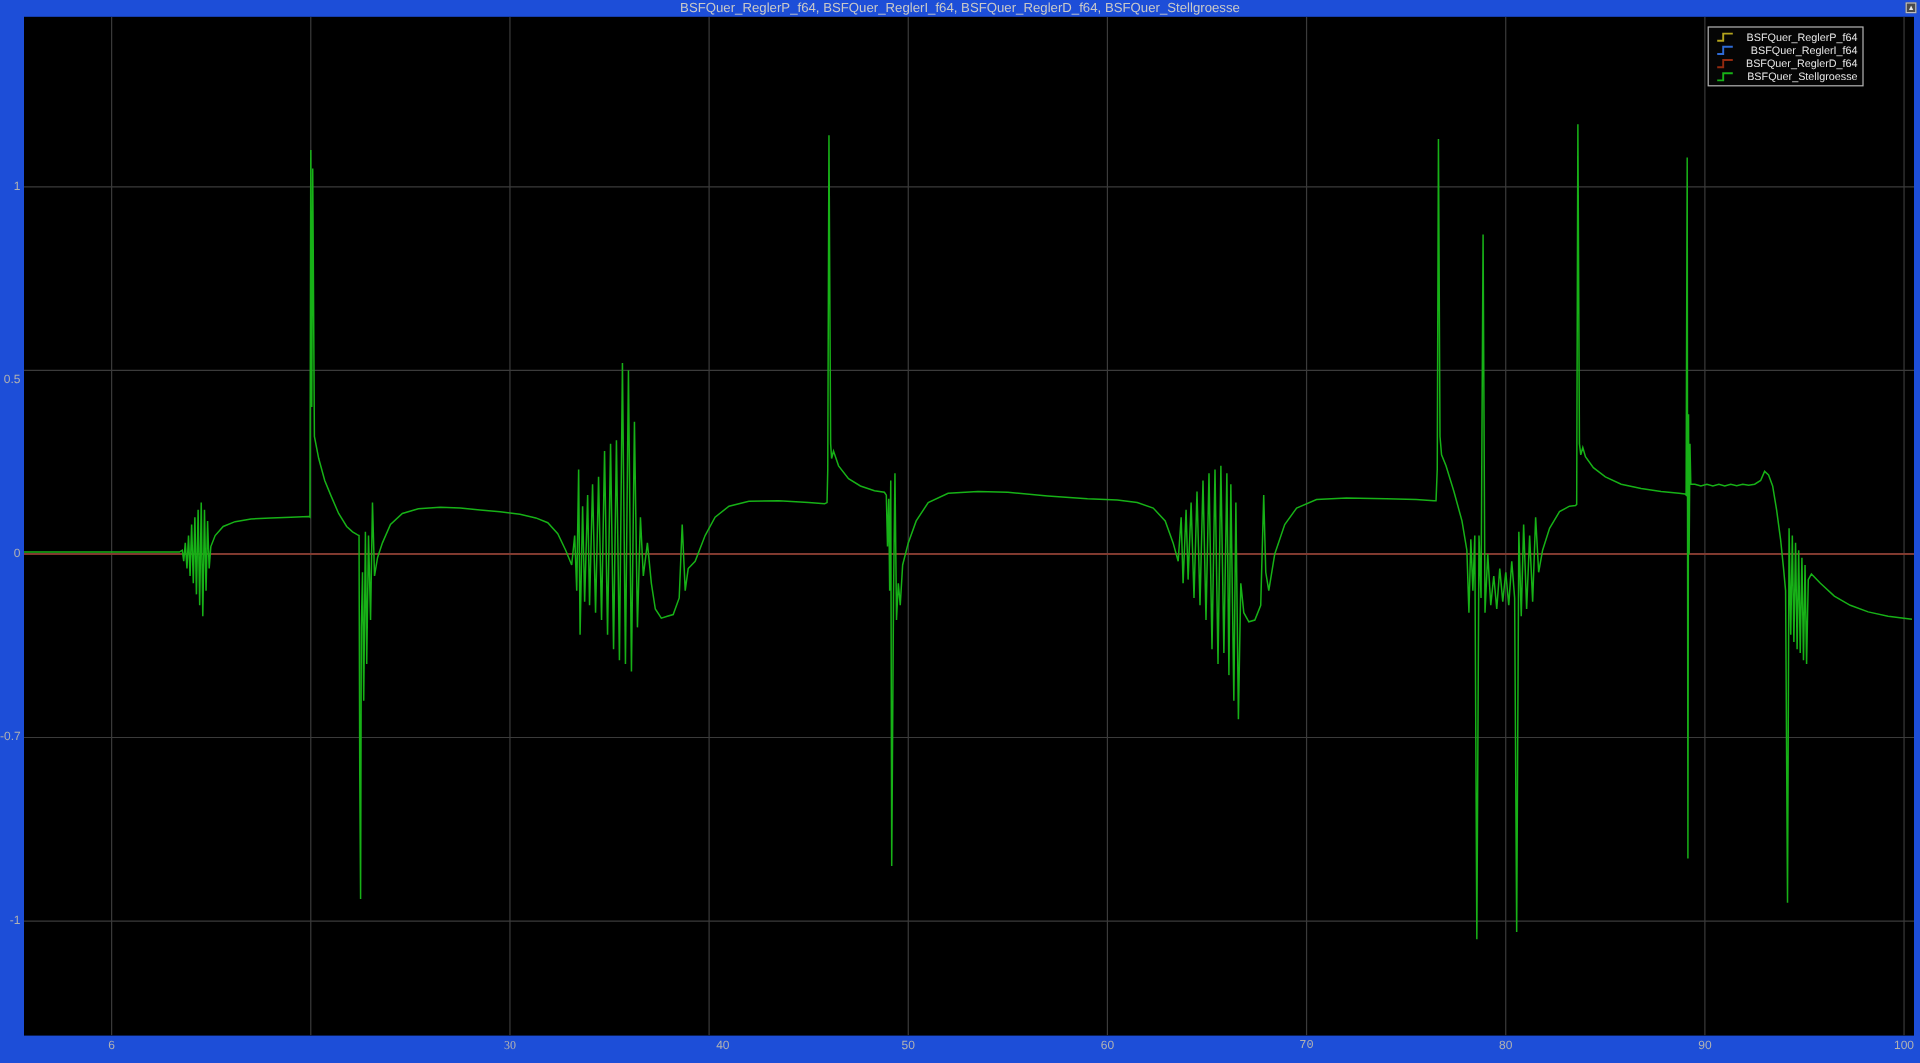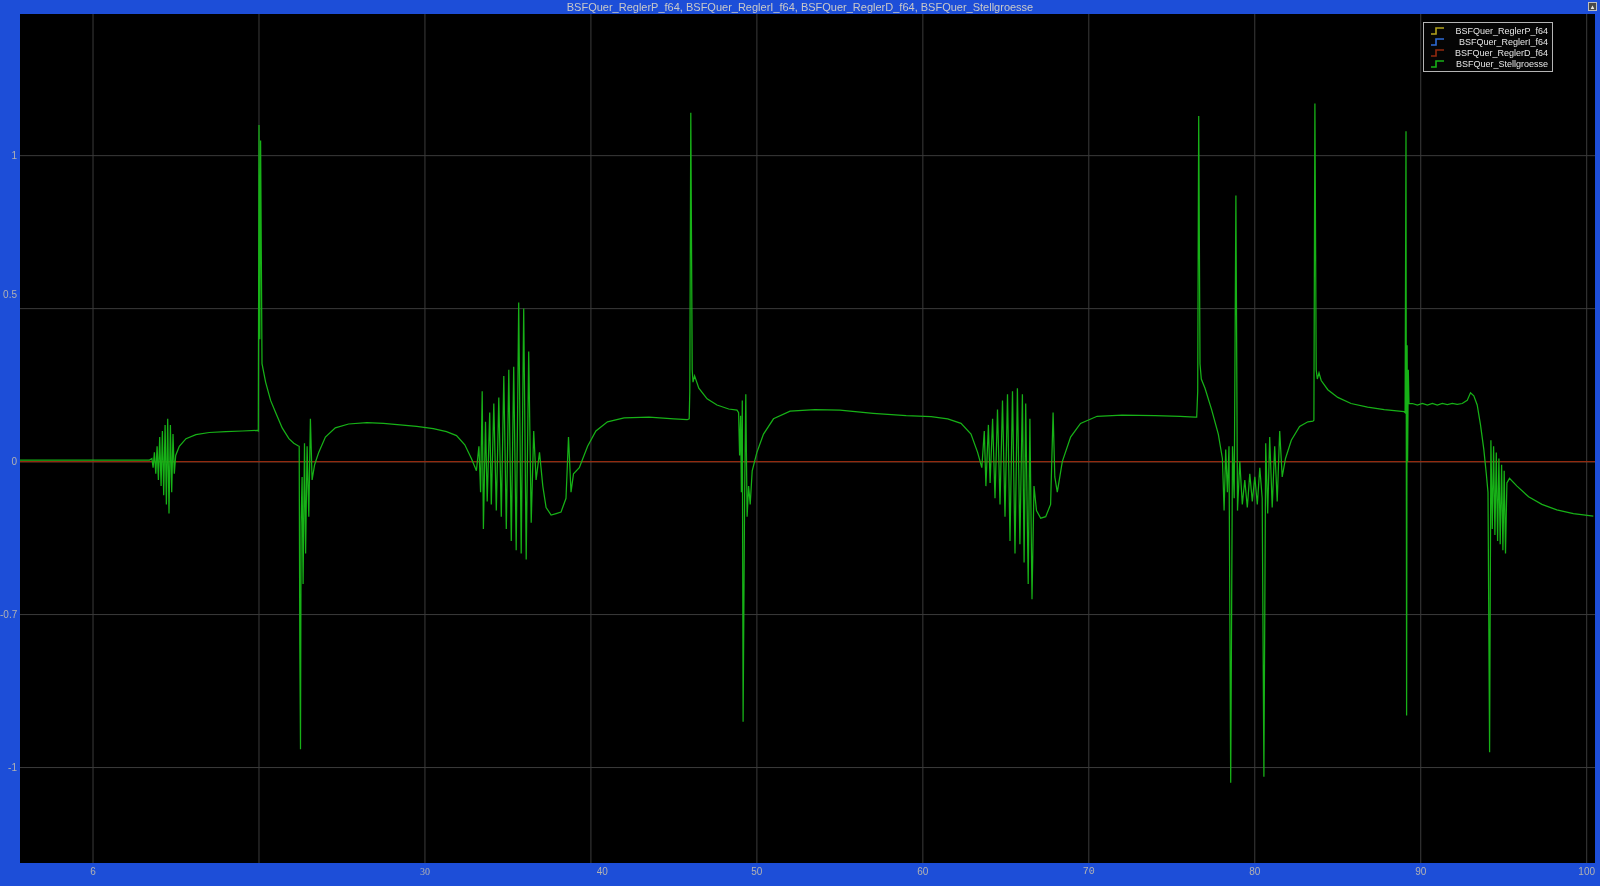--- a/index.html
+++ b/index.html
@@ -44,21 +44,21 @@
         <line x1="0" x2="1575" y1="600.5718918918919" y2="600.5718918918919" stroke="#3b3b3b" stroke-width="1"></line>
         <line x1="0" x2="1575" y1="753.5448648648648" y2="753.5448648648648" stroke="#3b3b3b" stroke-width="1"></line>
         <polyline points="0.0,447.6 1575.0,447.6" fill="none" stroke="#b3a31d" stroke-width="1"></polyline>
         <polyline points="0.0,447.6 1575.0,447.6" fill="none" stroke="#2e6bd6" stroke-width="1"></polyline>
         <polyline points="0.0,447.6 1575.0,447.6" fill="none" stroke="#932a0f" stroke-width="1.2"></polyline>
         <polyline points="0.0,446.1 129.5,446.1 131.9,444.5 133.1,453.7 134.4,438.4 135.8,459.8 137.1,432.3 138.4,466.0 139.7,423.1 141.1,472.1 142.4,417.0 143.7,481.3 145.1,410.9 146.4,490.4 147.7,404.8 149.0,499.6 150.4,410.9 151.7,478.2 153.0,420.1 154.3,459.8 155.7,441.5 159.3,432.3 166.0,424.7 175.9,420.7 189.2,418.5 205.8,417.6 222.4,417.0 237.3,416.4 238.3,417.0 239.0,111.1 239.8,325.2 240.6,126.4 242.0,349.7 245.6,368.1 250.6,386.4 255.6,398.6 262.2,413.9 268.9,424.7 273.8,429.2 278.0,431.7 279.2,432.3 279.8,631.2 280.5,735.2 281.1,508.8 282.1,462.9 283.1,570.0 284.5,429.2 285.6,539.4 287.1,432.3 288.8,502.7 290.4,404.8 292.1,466.0 294.6,450.7 298.7,438.4 305.4,423.1 315.3,413.9 328.6,410.0 346.9,408.7 363.5,409.4 380.1,410.9 396.7,412.4 413.3,414.6 426.5,417.6 436.5,421.6 444.8,430.8 451.4,444.5 456.4,456.8 458.9,432.3 460.6,478.2 462.2,377.2 463.4,514.9 465.5,407.8 467.2,487.4 469.7,398.6 471.3,490.4 473.8,389.5 476.3,496.6 478.8,383.4 481.3,502.7 483.8,361.9 486.3,514.9 488.8,355.8 491.3,527.1 493.7,352.8 496.2,536.3 498.7,288.5 501.2,539.4 503.7,294.6 506.2,545.5 508.7,337.5 511.2,508.8 513.7,417.0 516.1,466.0 519.5,438.4 522.8,472.1 526.1,493.5 531.1,501.1 536.1,499.6 541.0,498.1 546.0,484.3 548.5,423.1 551.0,478.2 553.5,459.8 559.3,453.7 567.6,432.3 575.9,417.0 587.5,407.8 604.1,403.8 629.0,403.2 653.9,404.8 667.2,405.7 669.2,404.8 669.8,377.2 670.8,98.8 672.2,355.8 673.0,368.1 674.6,361.9 678.8,374.2 687.1,384.9 697.0,391.0 708.7,395.0 717.0,396.2 718.6,398.6 719.6,441.5 720.6,401.7 721.4,478.2 722.3,386.4 723.1,707.7 724.6,484.3 725.8,380.3 727.1,502.7 728.6,472.1 730.2,490.4 732.2,456.8 736.9,438.4 743.5,420.1 753.5,404.8 770.1,397.1 795.0,395.6 819.9,396.2 853.1,399.3 886.2,401.7 911.1,402.6 927.7,404.8 941.0,409.4 951.0,420.1 957.6,438.4 961.8,453.7 964.3,417.0 965.9,472.1 968.4,410.9 970.1,469.0 972.6,404.8 975.0,484.3 977.5,395.6 980.0,490.4 982.5,386.4 985.0,502.7 987.5,380.3 990.0,527.1 992.5,377.2 995.0,539.4 997.4,374.2 999.9,530.2 1002.4,380.3 1004.1,548.6 1005.7,389.5 1008.2,570.0 1009.9,404.8 1012.0,585.3 1014.0,472.1 1016.5,496.6 1020.7,504.2 1025.7,502.7 1030.6,490.4 1033.1,398.6 1034.8,462.9 1037.3,478.2 1042.3,447.6 1050.6,423.1 1060.5,409.4 1077.1,402.3 1102.0,401.1 1135.2,401.7 1160.1,402.3 1175.0,403.2 1176.7,403.2 1177.7,377.2 1178.7,101.9 1180.0,349.7 1181.3,365.0 1185.0,374.2 1191.6,395.6 1198.3,420.1 1202.4,444.5 1204.1,496.6 1205.7,435.4 1207.4,478.2 1209.0,432.3 1210.7,768.8 1212.5,432.3 1214.2,484.3 1215.9,181.4 1217.5,496.6 1219.8,447.6 1222.3,490.4 1224.8,466.0 1227.3,493.5 1229.8,459.8 1232.3,487.4 1234.8,462.9 1237.3,490.4 1239.8,453.7 1242.2,484.3 1243.9,762.7 1245.7,429.2 1247.7,499.6 1249.7,423.1 1252.2,493.5 1254.7,432.3 1257.2,487.4 1259.7,417.0 1262.2,462.9 1265.5,444.5 1271.3,426.2 1279.6,412.4 1287.9,407.8 1292.9,407.2 1293.9,406.3 1294.9,89.6 1296.2,355.8 1297.3,365.0 1299.0,358.9 1301.2,366.5 1307.8,375.7 1317.8,383.4 1331.0,389.5 1347.6,393.1 1364.2,395.6 1379.2,397.1 1384.1,397.7 1385.1,398.6 1386.0,117.2 1386.6,701.5 1387.1,331.3 1387.6,447.6 1388.3,355.8 1389.0,389.5 1392.4,389.5 1397.4,391.0 1402.4,389.5 1407.4,391.0 1412.4,389.5 1417.3,391.0 1422.3,389.5 1427.3,390.7 1432.3,389.5 1437.2,390.4 1442.2,389.5 1447.2,386.4 1450.5,378.8 1453.8,381.8 1457.2,391.0 1460.5,410.9 1463.8,435.4 1466.3,459.8 1468.0,478.2 1469.6,738.2 1470.9,426.2 1472.3,514.9 1473.6,432.3 1474.9,521.0 1476.3,438.4 1477.6,527.1 1478.9,444.5 1480.2,530.2 1481.6,450.7 1482.9,536.3 1484.2,456.8 1485.5,539.4 1486.9,469.0 1489.5,464.4 1497.0,472.1 1508.6,482.8 1521.9,490.4 1536.8,495.9 1553.4,499.6 1573.3,502.1" fill="none" stroke="#17b117" stroke-width="1.25"></polyline>
       </svg>
     </div>
   <div id="y-axis">
       <span class="y-tick" style="top: 149.653px;">1</span>
-      <span class="y-tick" style="top: 289px;">0.5</span>
+      <span class="y-tick" style="top: 311px;">0.5</span>
       <span class="y-tick" style="top: 455.599px;">0</span>
       <span class="y-tick" style="top: 608.572px;">-0.7</span>
       <span class="y-tick" style="top: 761.545px;">-1</span>
     </div>
   <div id="x-axis">
       <span class="x-tick" style="left: 76.0242px;">6</span>
       <span class="x-tick" style="left: 241.988px; margin-top: 36px;">20</span>
       <span class="x-tick" style="left: 407.953px; font-family: Liberation Serif, serif;">30</span>
       <span class="x-tick" style="left: 573.917px; text-align: right;">40</span>
       <span class="x-tick" style="left: 739.881px;">50</span>

